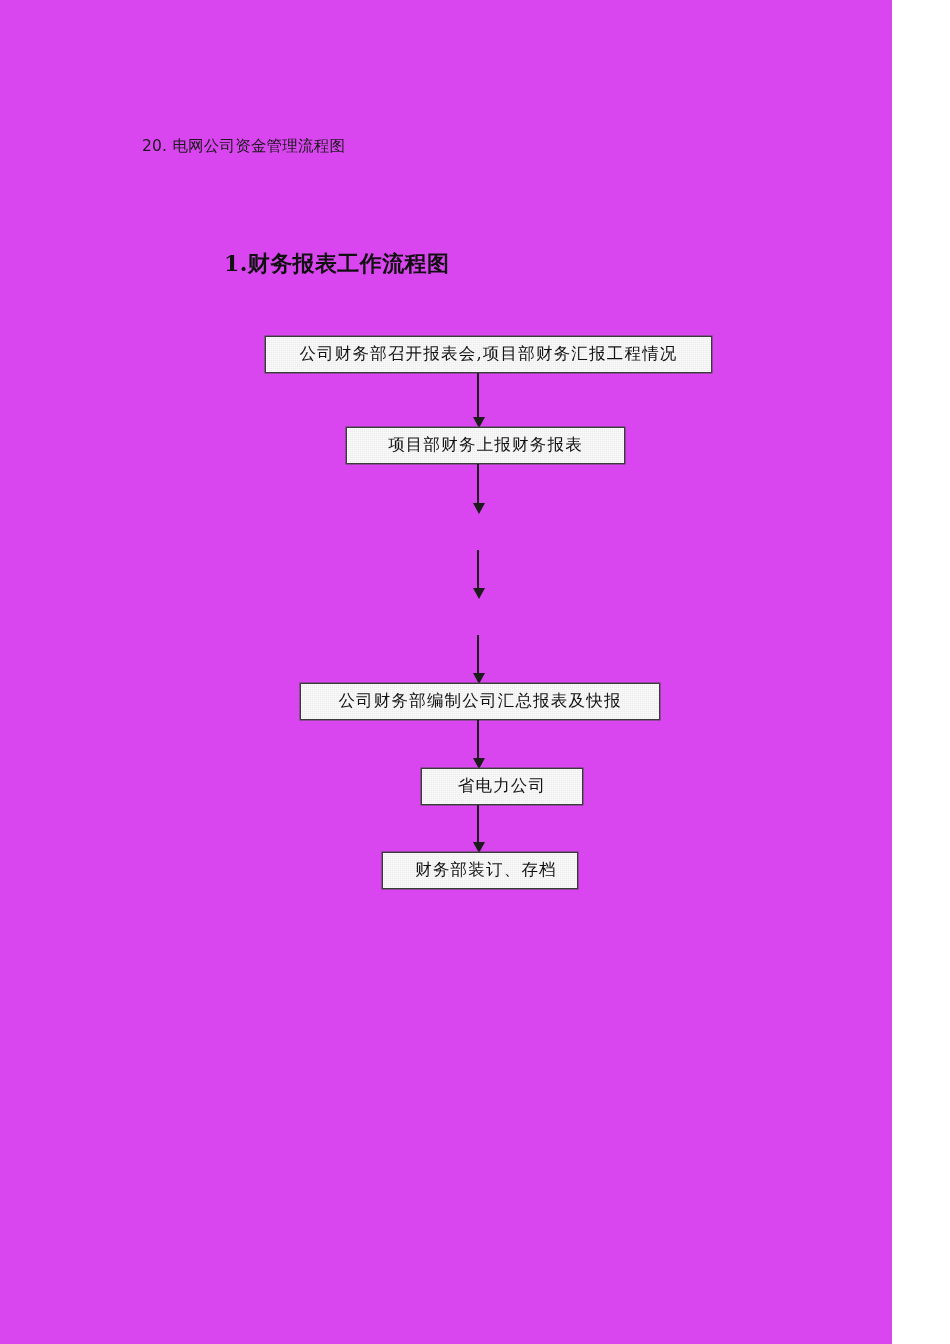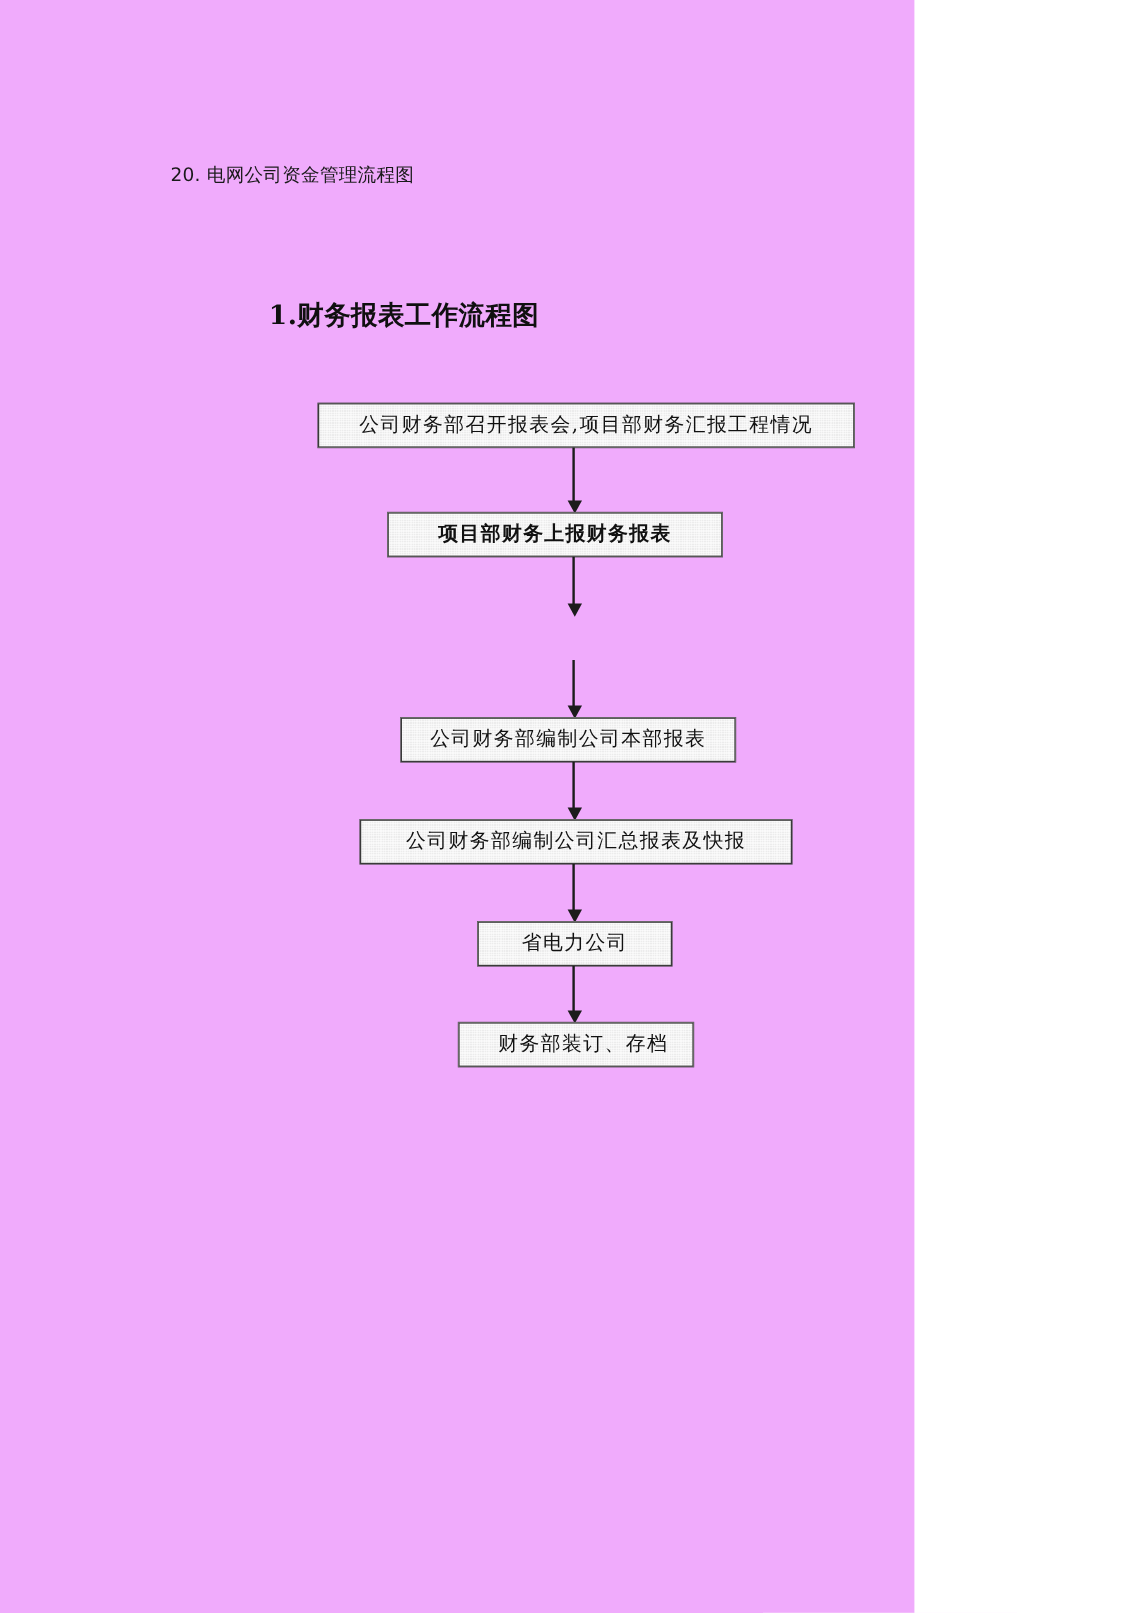--- a/index.html
+++ b/index.html
@@ -12,23 +12,23 @@
     width: 950px;
     height: 1344px;
     position: relative;
     font-family: "Liberation Serif", "DejaVu Serif", serif;
     overflow: hidden;
   }
 
   .page {
     position: absolute;
     left: 0; top: 0;
-    width: 762px;
+    width: 892px;
     height: 1344px;
-    background: #f0abfc;
+    background: #d946ef;
   }
 
   
   .doc-header {
     position: absolute;
     left: 142px;
     top: 136px;
     font-family: "DejaVu Sans", "Liberation Sans", sans-serif;
     font-size: 15.5px;
     line-height: 20px;
@@ -81,25 +81,25 @@
   }
 
   .node .node-label {
     display: block;
     padding-bottom: 1px;
     text-align: center;
   }
 
   
   .node-1 { left: 265px; top: 336px; width: 447px; height: 37px; }
-  .node-2 { left: 323px; top: 427px; width: 279px; height: 37px; font-weight: bold; }
+  .node-2 { left: 346px; top: 427px; width: 279px; height: 37px; }
   .node-3 { left: 348px; top: 513px; width: 265px; height: 37px; }
   .node-4 { left: 334px; top: 598px; width: 279px; height: 37px; }
   .node-5 { left: 300px; top: 683px; width: 360px; height: 37px; }
-  .node-6 { left: 398px; top: 768px; width: 162px; height: 37px; }
+  .node-6 { left: 421px; top: 768px; width: 162px; height: 37px; }
   .node-7 { left: 382px; top: 852px; width: 196px; height: 37px; padding-left: 12px; }
 
   
   .connector {
     position: absolute;
     left: 475px;
     width: 6px;
   }
   .connector .stem {
     position: absolute;
@@ -170,23 +170,20 @@
       <div class="stem"></div>
       <div class="head"></div>
     </div>
 
 
     <div class="connector conn-3">
       <div class="stem"></div>
       <div class="head"></div>
     </div>
 
-    <div class="node node-4">
-      <span class="node-label">公司财务部编制公司本部报表</span>
-    </div>
 
     <div class="connector conn-4">
       <div class="stem"></div>
       <div class="head"></div>
     </div>
 
     <div class="node node-5">
       <span class="node-label">公司财务部编制公司汇总报表及快报</span>
     </div>
 

